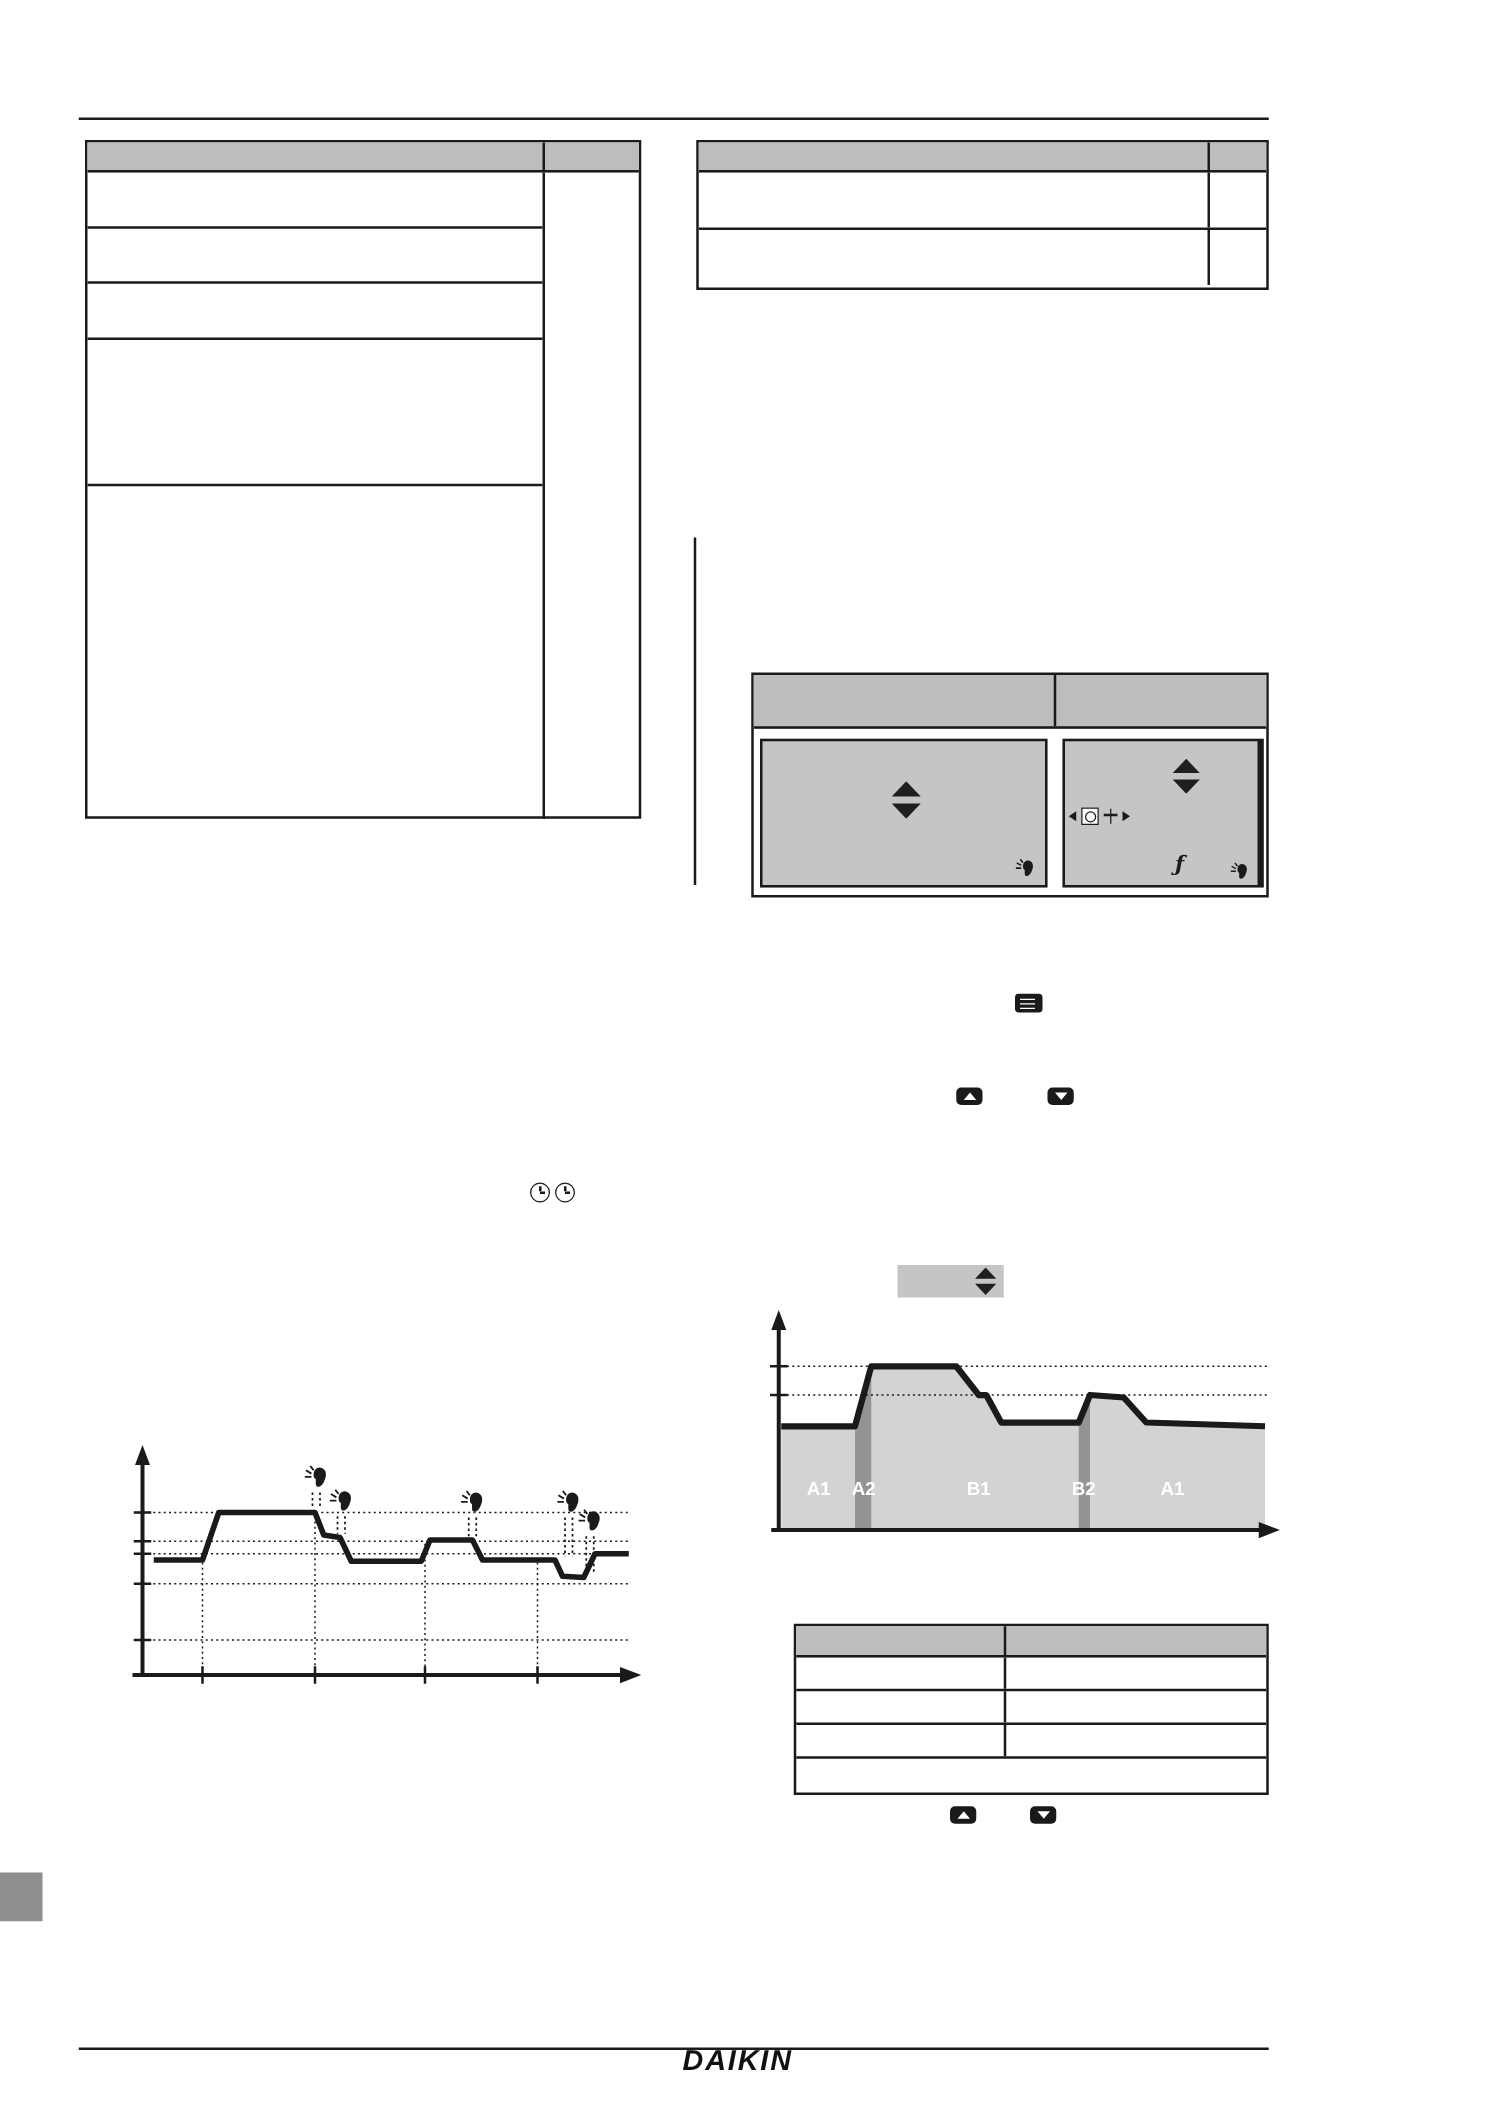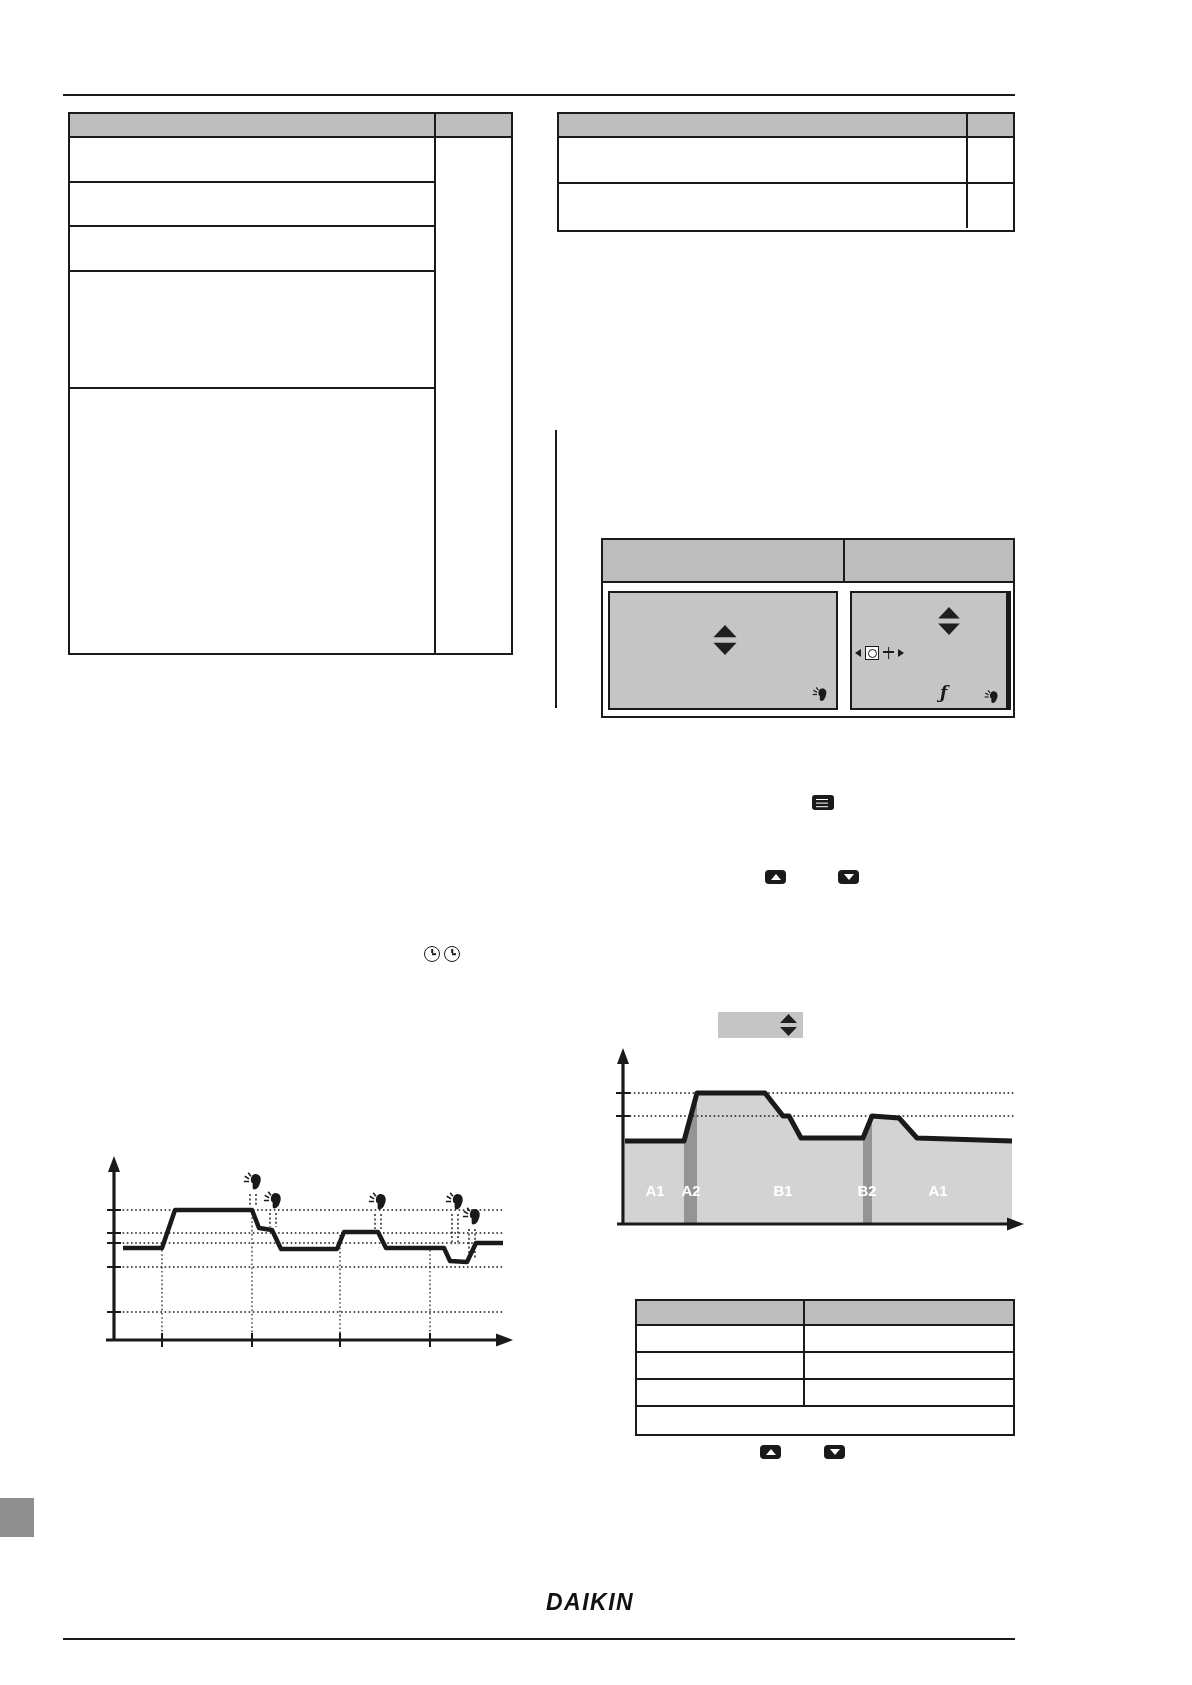--- a/index.html
+++ b/index.html
@@ -224,15 +224,15 @@
     <div class="tr" style="flex:1;">
       <div class="cell cdiv" style="width:168px;"></div>
       <div class="cell" style="flex:1;"></div>
     </div>
   </div>
 
   <div class="btn up" style="left:760px;top:1445px;"></div>
   <div class="btn down" style="left:824px;top:1445px;"></div>
 
   <div class="thumb" style="left:0;top:1498px;width:34px;height:39px;"></div>
-  <div class="logo" style="left:546px;top:1589px;">DAIKIN</div>
+  <div class="logo" style="left:546px;top:1635px;">DAIKIN</div>
 
 </div>
 
 </body></html>

